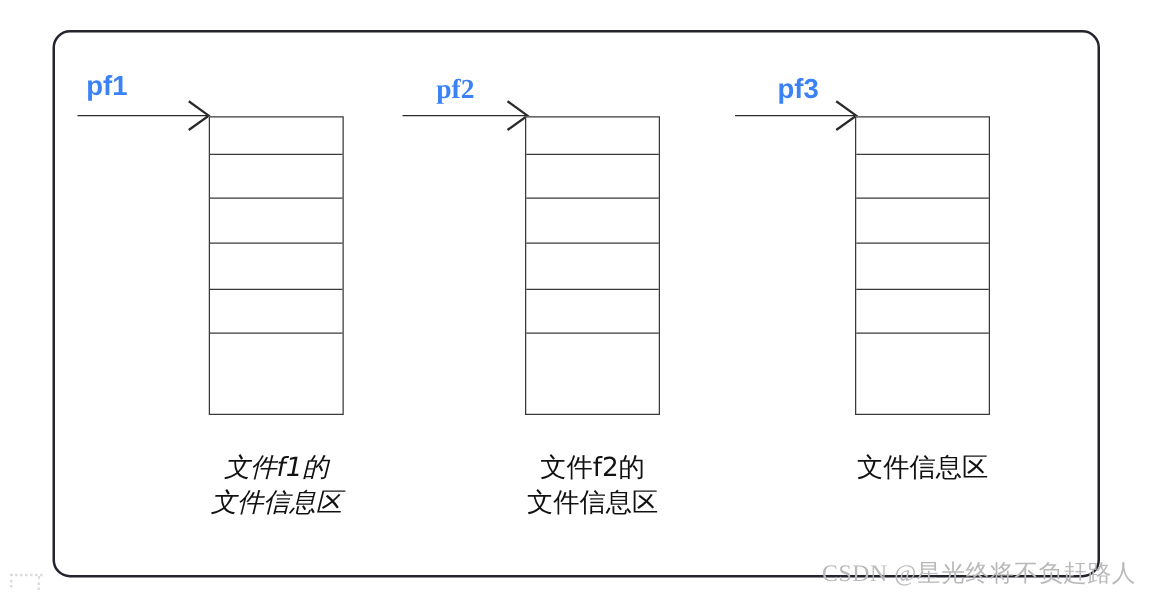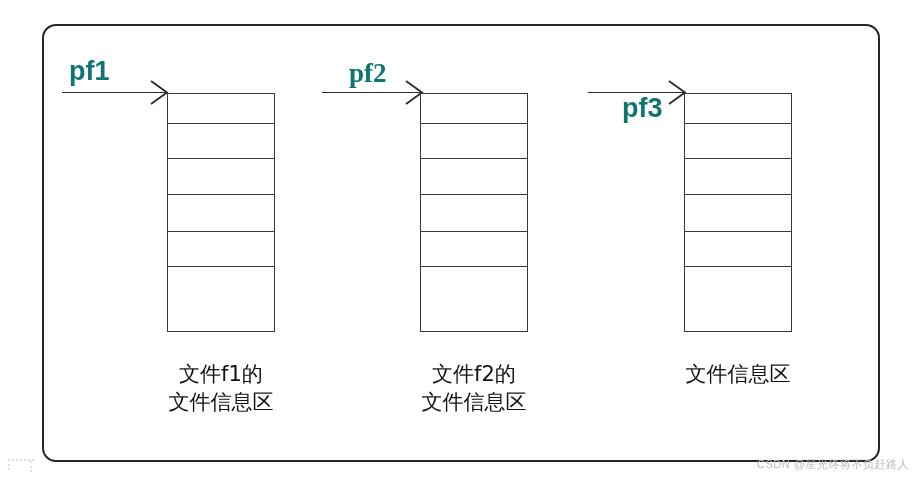--- a/index.html
+++ b/index.html
@@ -19,23 +19,23 @@
     width:838px;height:438px;
     border:2px solid #24242c;
     border-radius:14px;
     box-sizing:border-box;
     background:transparent;
   }
 
   
   .ptr-label{
     position:absolute;
-    font-size:27px;
+    font-size:22px;
     font-weight:bold;
-    color:#0f766e;
+    color:#3b82f6;
     letter-spacing:0px;
     white-space:nowrap;
     line-height:1;
   }
 
   
   .arrow-line{
     position:absolute;
     height:0;
     border-top:1.6px solid #2a2a2a;
@@ -67,22 +67,22 @@
     color:#111111;
     line-height:1.35;
     white-space:nowrap;
   }
   .caption .ln{display:block;}
 
   
   .watermark{
     position:absolute;
     right:14px;bottom:6px;
-    font-family:Liberation Sans, sans-serif;
-    font-size:11px;
+    font-family:Liberation Serif, serif;
+    font-size:19px;
     color:#b9b9b9;
     white-space:nowrap;
     letter-spacing:0.5px;
   }
   
   .crop-mark{
     position:absolute;
     left:8px;bottom:8px;
     width:26px;height:11px;
     border-left:2px dotted #dcdcdc;
@@ -115,21 +115,21 @@
 
     <div class="filebox" style="left:167px;top:93px;width:108px;height:239px;">
       <div class="slot" style="height:30px;"></div>
       <div class="slot" style="height:35px;"></div>
       <div class="slot" style="height:36px;"></div>
       <div class="slot" style="height:37px;"></div>
       <div class="slot" style="height:35px;"></div>
       <div class="slot last" style="height:60px;"></div>
     </div>
 
-    <div class="caption" style="left:141px;top:360px;width:160px;">
+    <div class="caption" style="left:141px;top:360px;width:160px;font-style:italic;">
       <span class="ln">文件f1的</span>
       <span class="ln">文件信息区</span>
     </div>
   </div>
 
   <div>
     <div class="ptr-label" style="left:349px;top:60px;font-family:Liberation Serif, serif;">pf2</div>
 
     <div class="arrow-line" style="left:322px;top:92px;width:99px;"></div>
     <svg class="arrow-head" style="left:403px;top:78px;" width="28" height="30">
@@ -145,21 +145,21 @@
       <div class="slot last" style="height:60px;"></div>
     </div>
 
     <div class="caption" style="left:394px;top:360px;width:160px;">
       <span class="ln">文件f2的</span>
       <span class="ln">文件信息区</span>
     </div>
   </div>
 
   <div>
-    <div class="ptr-label" style="left:622px;top:60px;margin-top:35px;">pf3</div>
+    <div class="ptr-label" style="left:622px;top:60px;">pf3</div>
 
     <div class="arrow-line" style="left:588px;top:92px;width:96px;"></div>
     <svg class="arrow-head" style="left:666px;top:78px;" width="28" height="30">
       <polyline points="3,3 19,14.5 3,26" fill="none" stroke="#2a2a2a" stroke-width="1.8"></polyline>
     </svg>
 
     <div class="filebox" style="left:684px;top:93px;width:108px;height:239px;">
       <div class="slot" style="height:30px;"></div>
       <div class="slot" style="height:35px;"></div>
       <div class="slot" style="height:36px;"></div>

